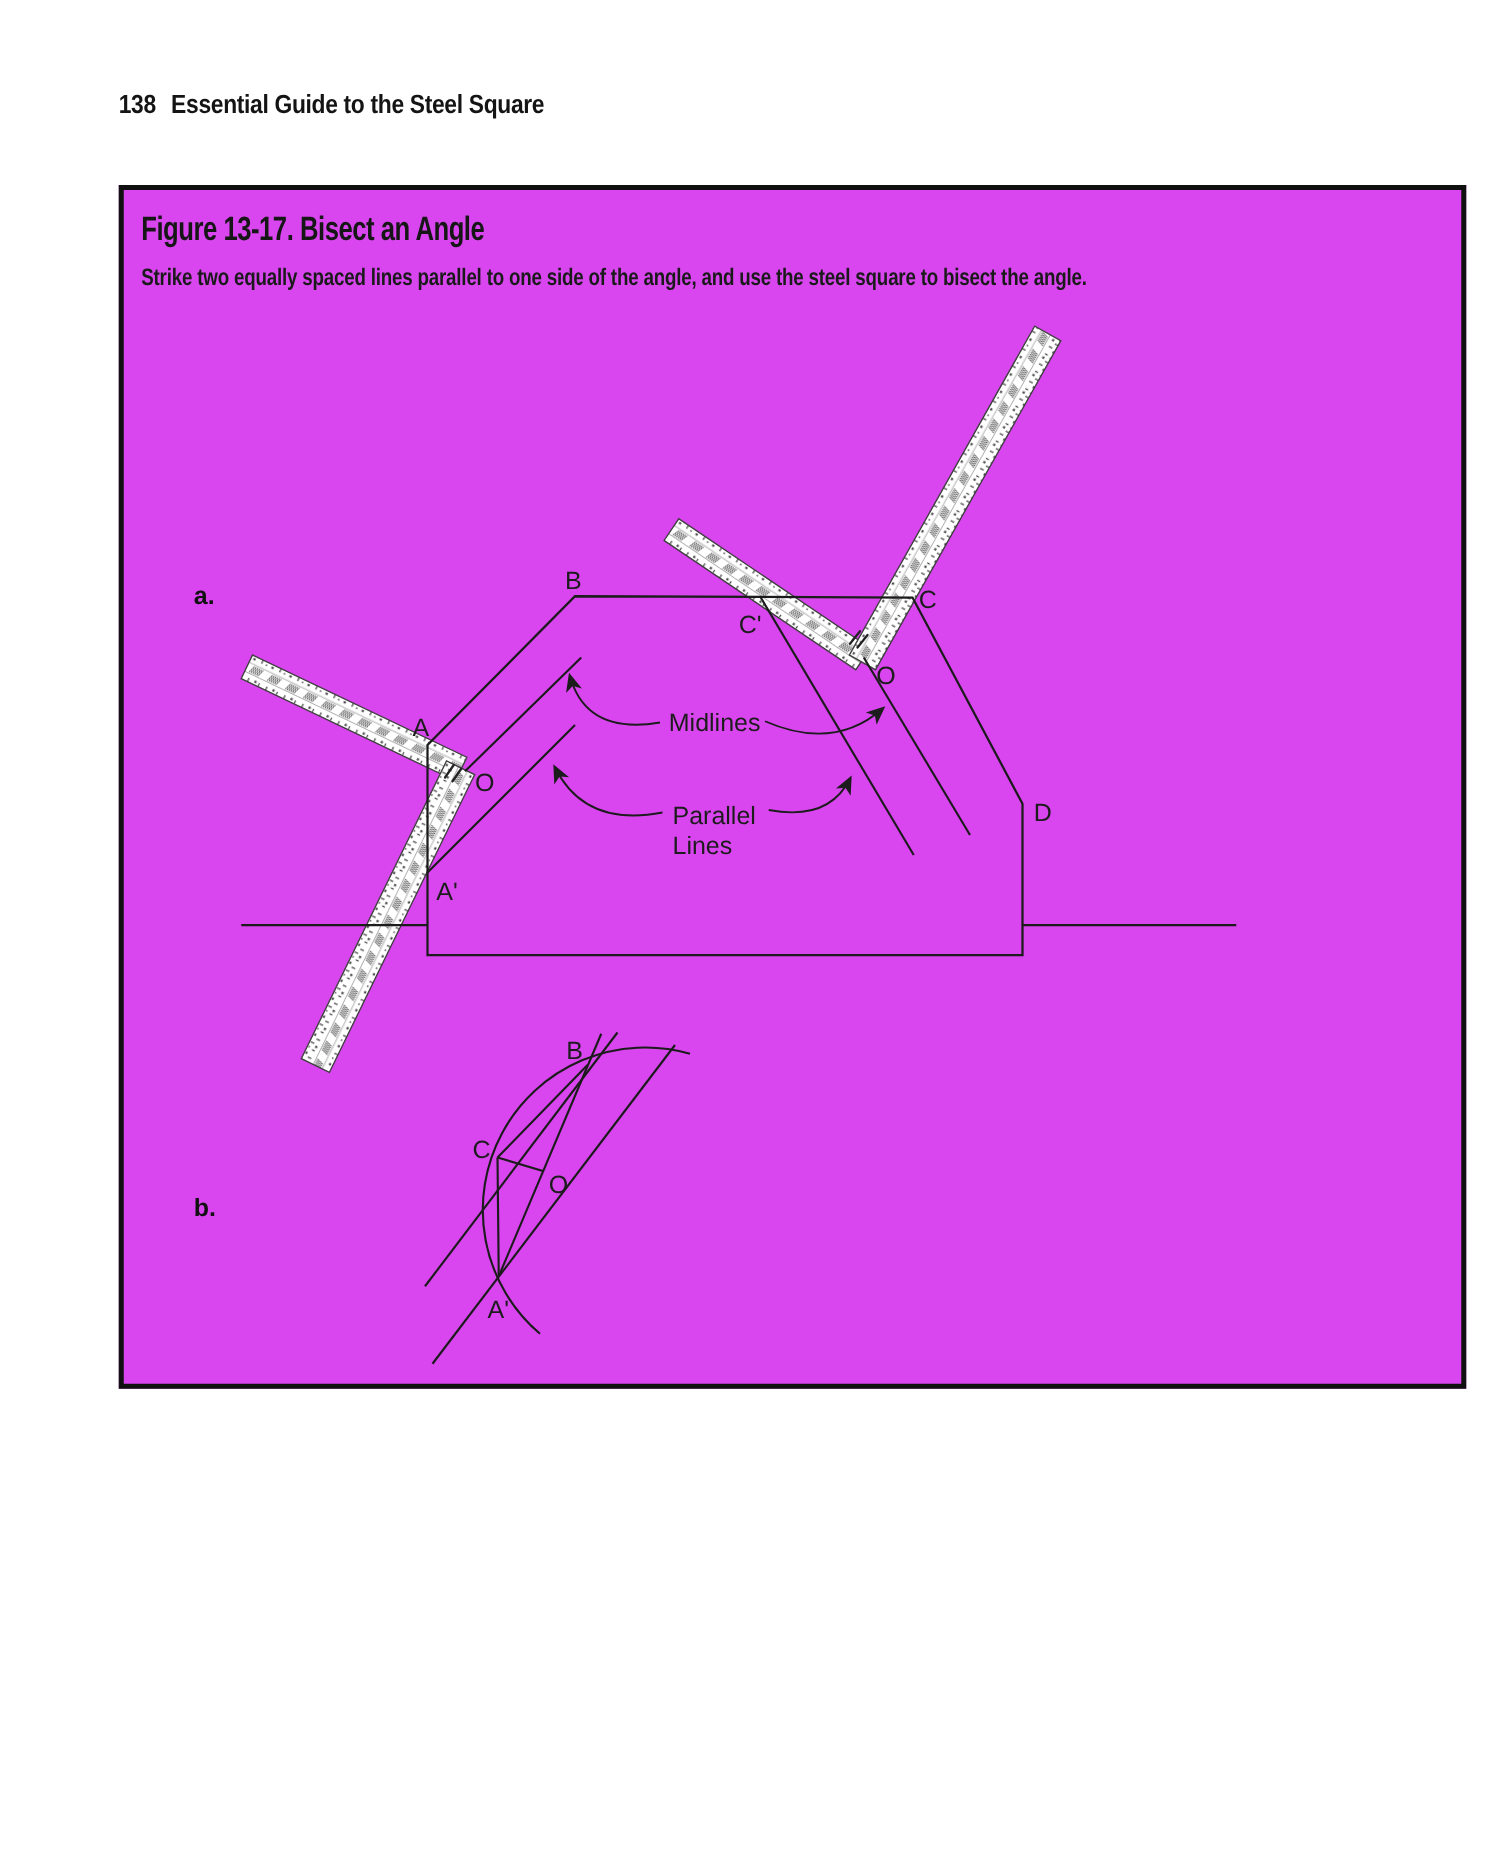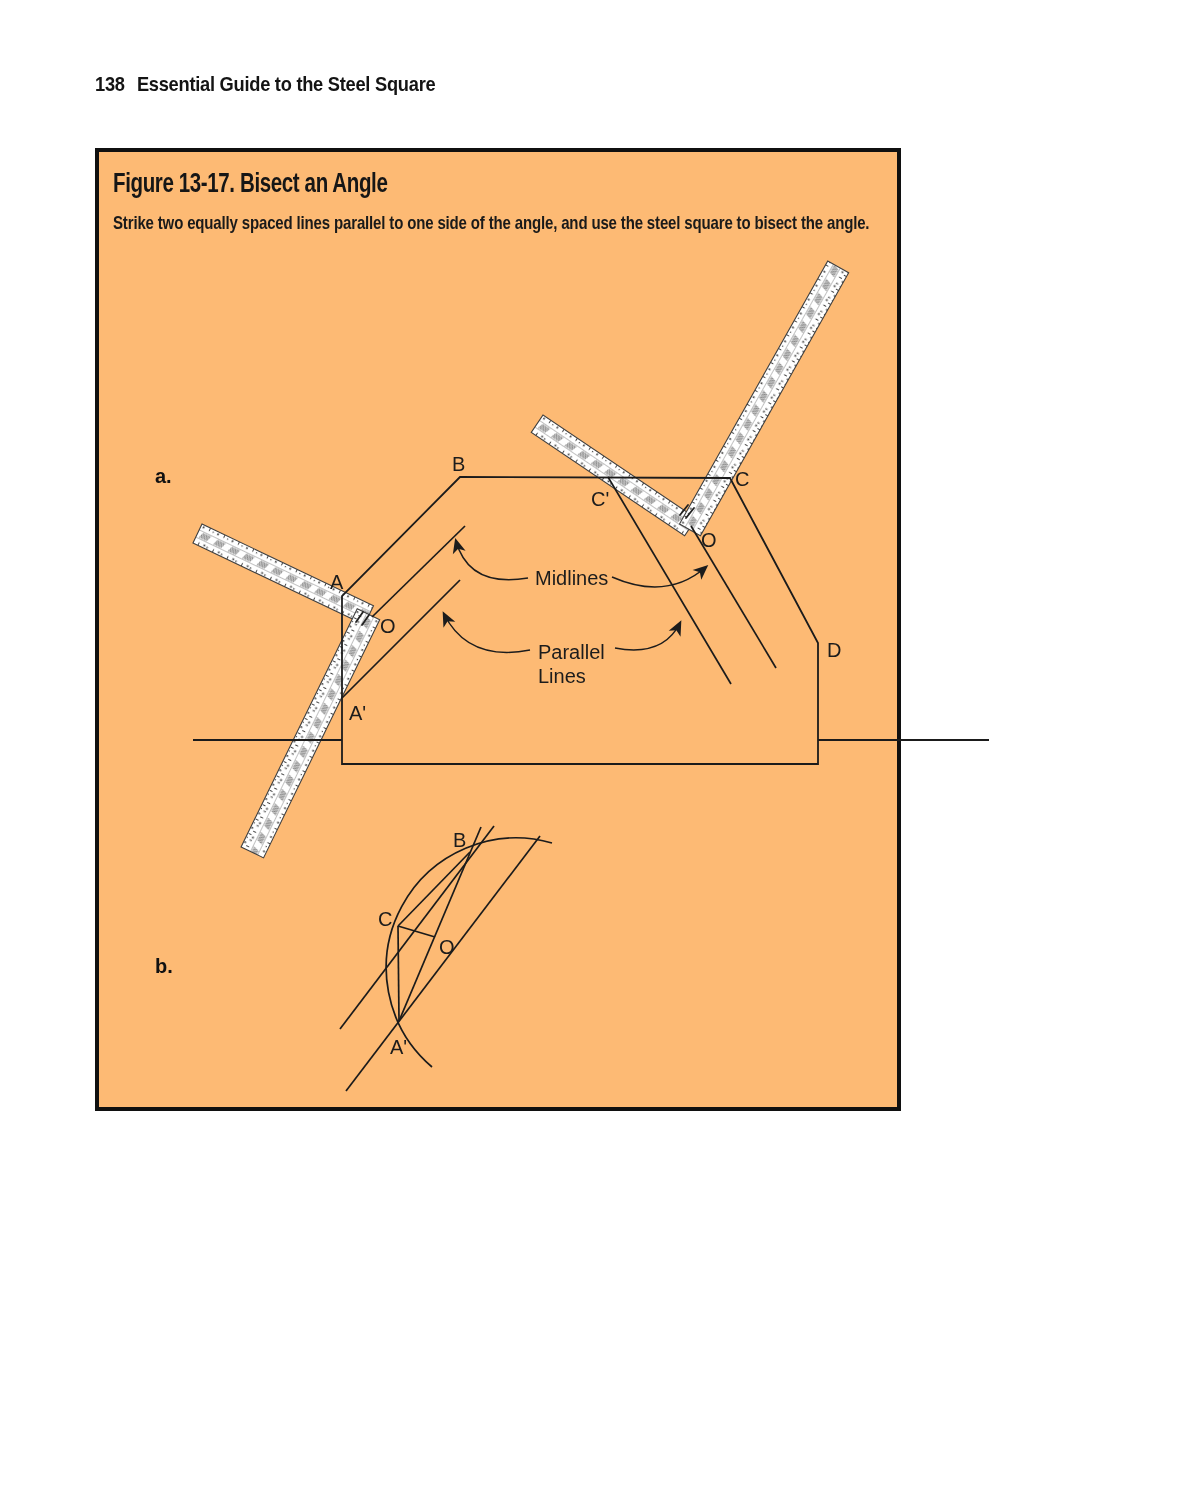--- a/index.html
+++ b/index.html
@@ -7,22 +7,22 @@
     width:1200px;height:1500px;position:relative;background:#ffffff;
     font-family:"Liberation Sans",sans-serif;color:#141414;overflow:hidden;
   }
   .header{
     position:absolute;left:95px;top:72px;white-space:nowrap;
     font-weight:700;font-size:21px;letter-spacing:-0.3px;
     transform:scaleX(0.87);transform-origin:0 50%;
   }
   .header .pgnum{margin-right:14px;}
   .figure-box{
-    position:absolute;left:95px;top:148px;width:806px;height:963px;
-    border:4px solid #101010;box-sizing:border-box;background:#fdba74;
+    position:absolute;left:95px;top:148px;width:1078px;height:963px;
+    border:4px solid #101010;box-sizing:border-box;background:#d946ef;
   }
   .fig-title{
     position:absolute;left:14px;top:18px;white-space:nowrap;
     font-weight:700;font-size:27px;letter-spacing:-0.5px;line-height:1;
     transform:scaleX(0.76);transform-origin:0 0;color:#161616;
   }
   .fig-caption{
     position:absolute;left:14px;top:60px;white-space:nowrap;
     font-weight:600;font-size:19px;letter-spacing:-0.2px;line-height:1.2;
     transform:scaleX(0.79);transform-origin:0 0;color:#1a1a1a;

